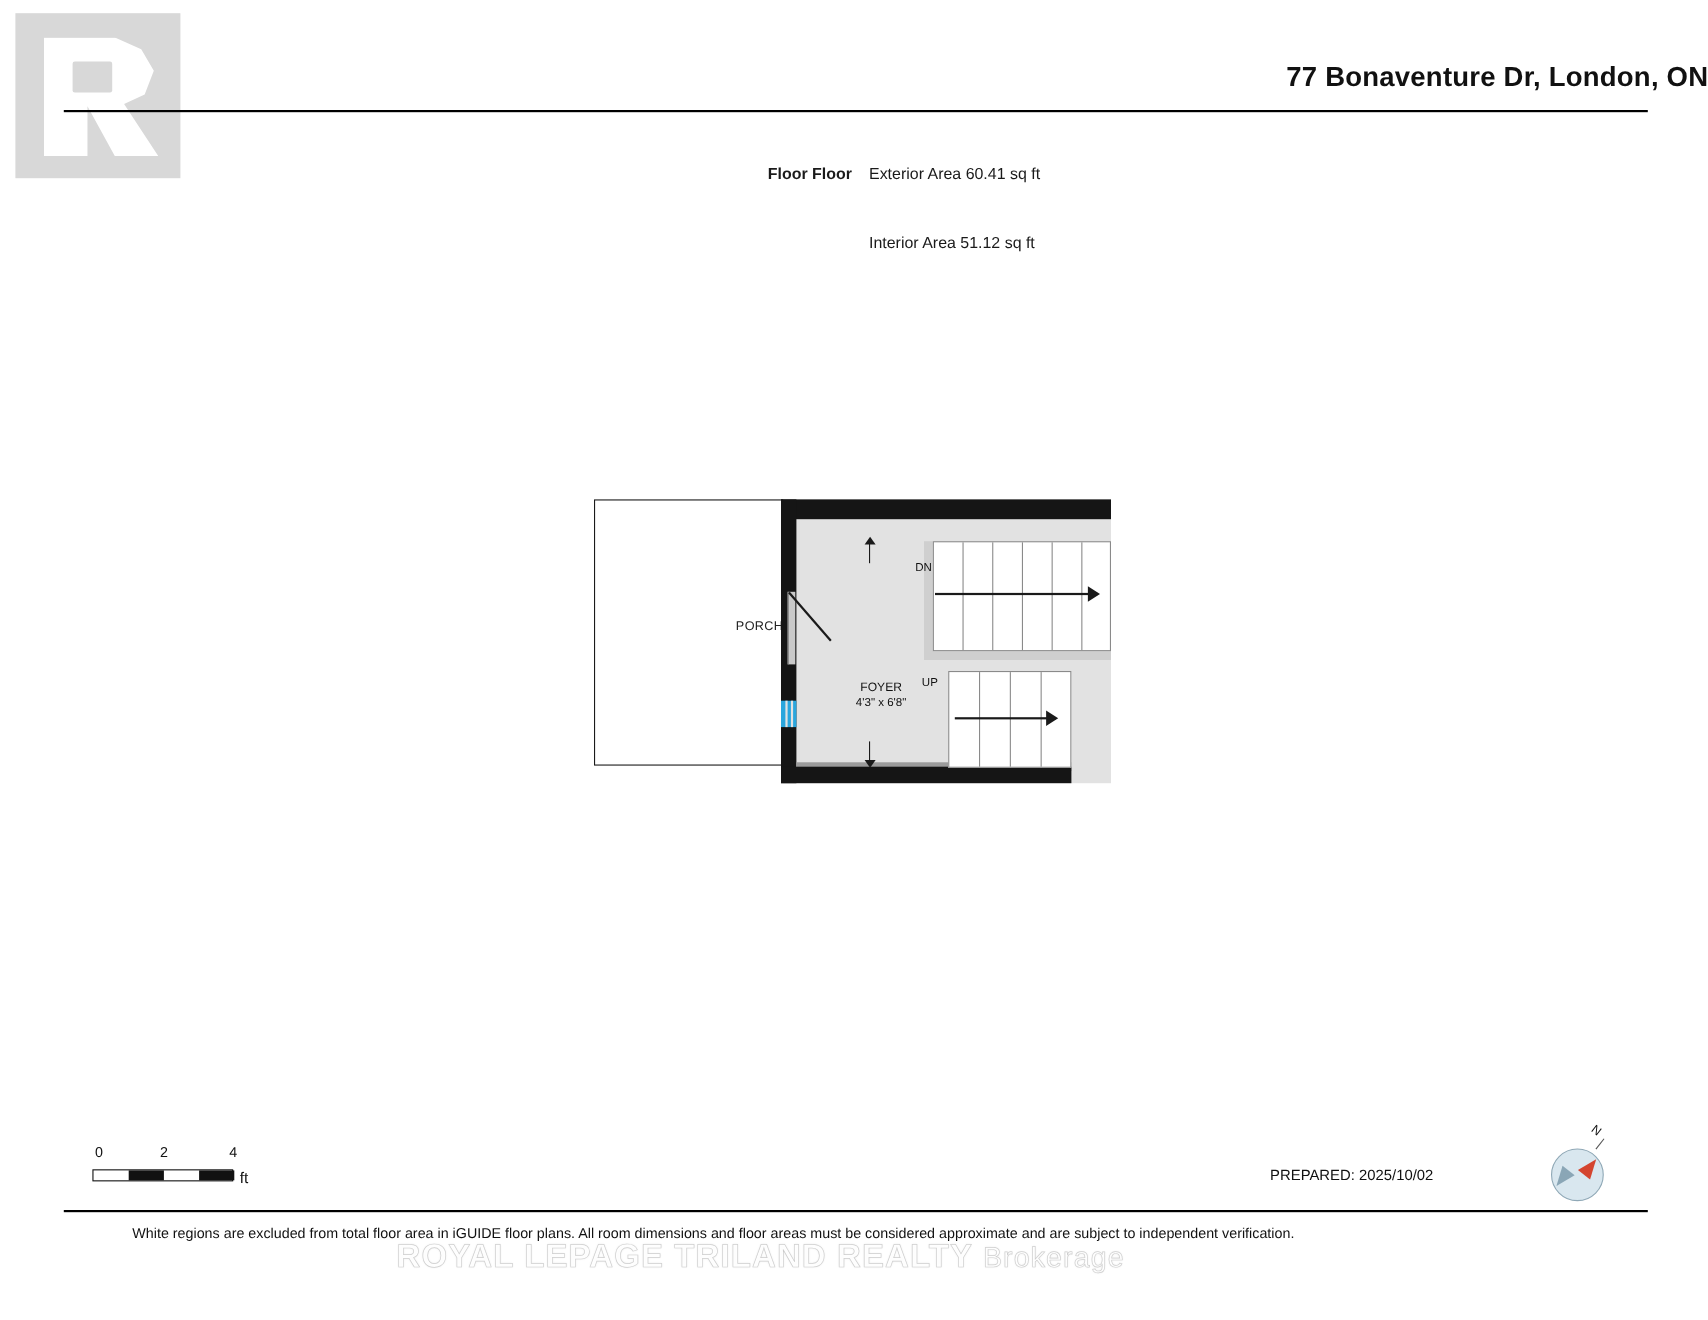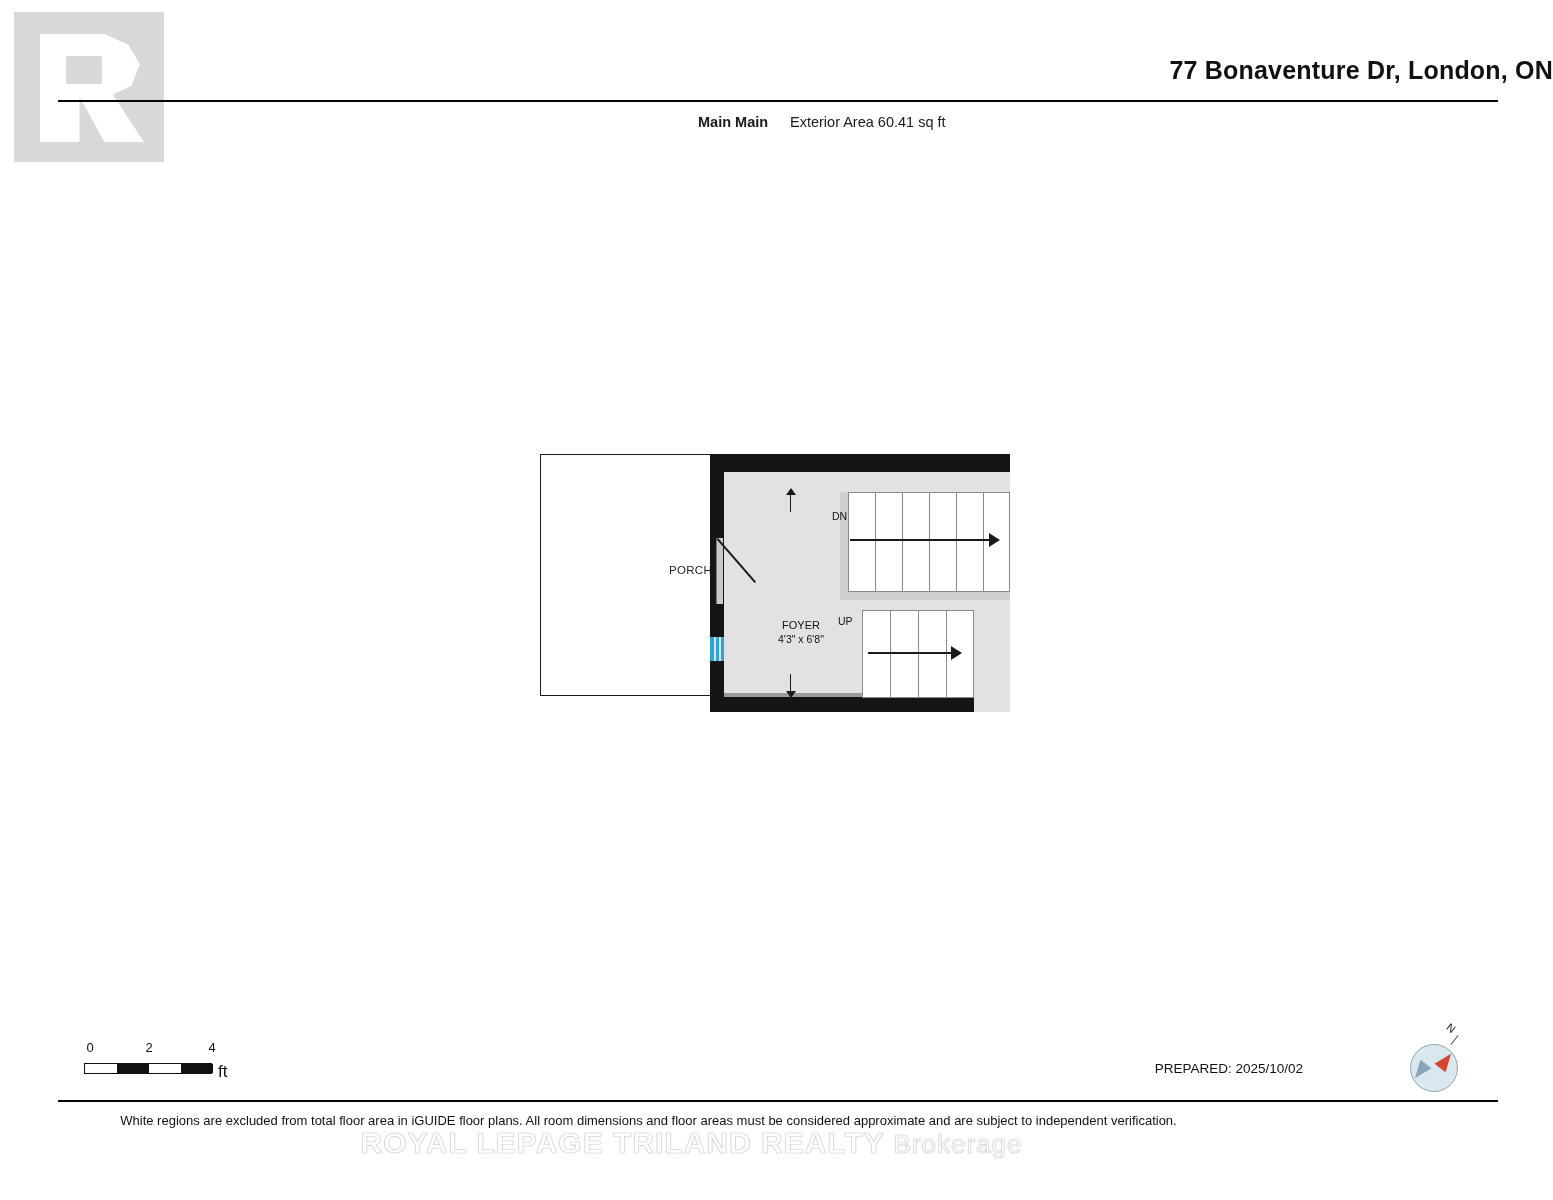--- a/index.html
+++ b/index.html
@@ -97,20 +97,21 @@
     white-space: nowrap;
   }
   .meta-label {
     display: inline-block;
     width: 92px;
     font-weight: bold;
     text-align: left;
   }
   .meta-value {
     display: inline-block;
+    margin-top: 37px;
   }
 
   
   .plan {
     position: absolute;
     left: 540px;
     top: 452px;
     width: 480px;
     height: 270px;
   }
@@ -398,21 +399,21 @@
   .scale-bar i {
     position: absolute;
     top: 0;
     height: 100%;
     background: #111;
   }
   .scale-unit {
     position: absolute;
     left: 134px;
     top: 22px;
-    font-size: 17px;
+    font-size: 14px;
     color: #111;
   }
 
   
   .prepared {
     position: absolute;
     left: 0;
     top: 1061px;
     width: 1303px;
     text-align: right;
@@ -524,21 +525,24 @@
     <div class="realtor-mark-inner"></div>
     <div class="realtor-mark-notch"></div>
   </div>
 </div>
 
 <div class="title">77 Bonaventure Dr, London, ON</div>
 <div class="header-rule"></div>
 
 <div class="meta">
   <div class="meta-row">
-    <span class="meta-label">Main Main</span><span class="meta-value">Exterior Area 60.41 sq ft</span>
+    <span class="meta-label">Floor Floor</span><span class="meta-value">Exterior Area 60.41 sq ft</span>
+  </div>
+  <div class="meta-row">
+    <span class="meta-label"></span><span class="meta-value">Interior Area 51.12 sq ft</span>
   </div>
 </div>
 
 <div class="plan">
 
   <div class="interior"></div>
 
   <div class="porch"></div>
   <div class="porch-label">PORCH</div>
 

